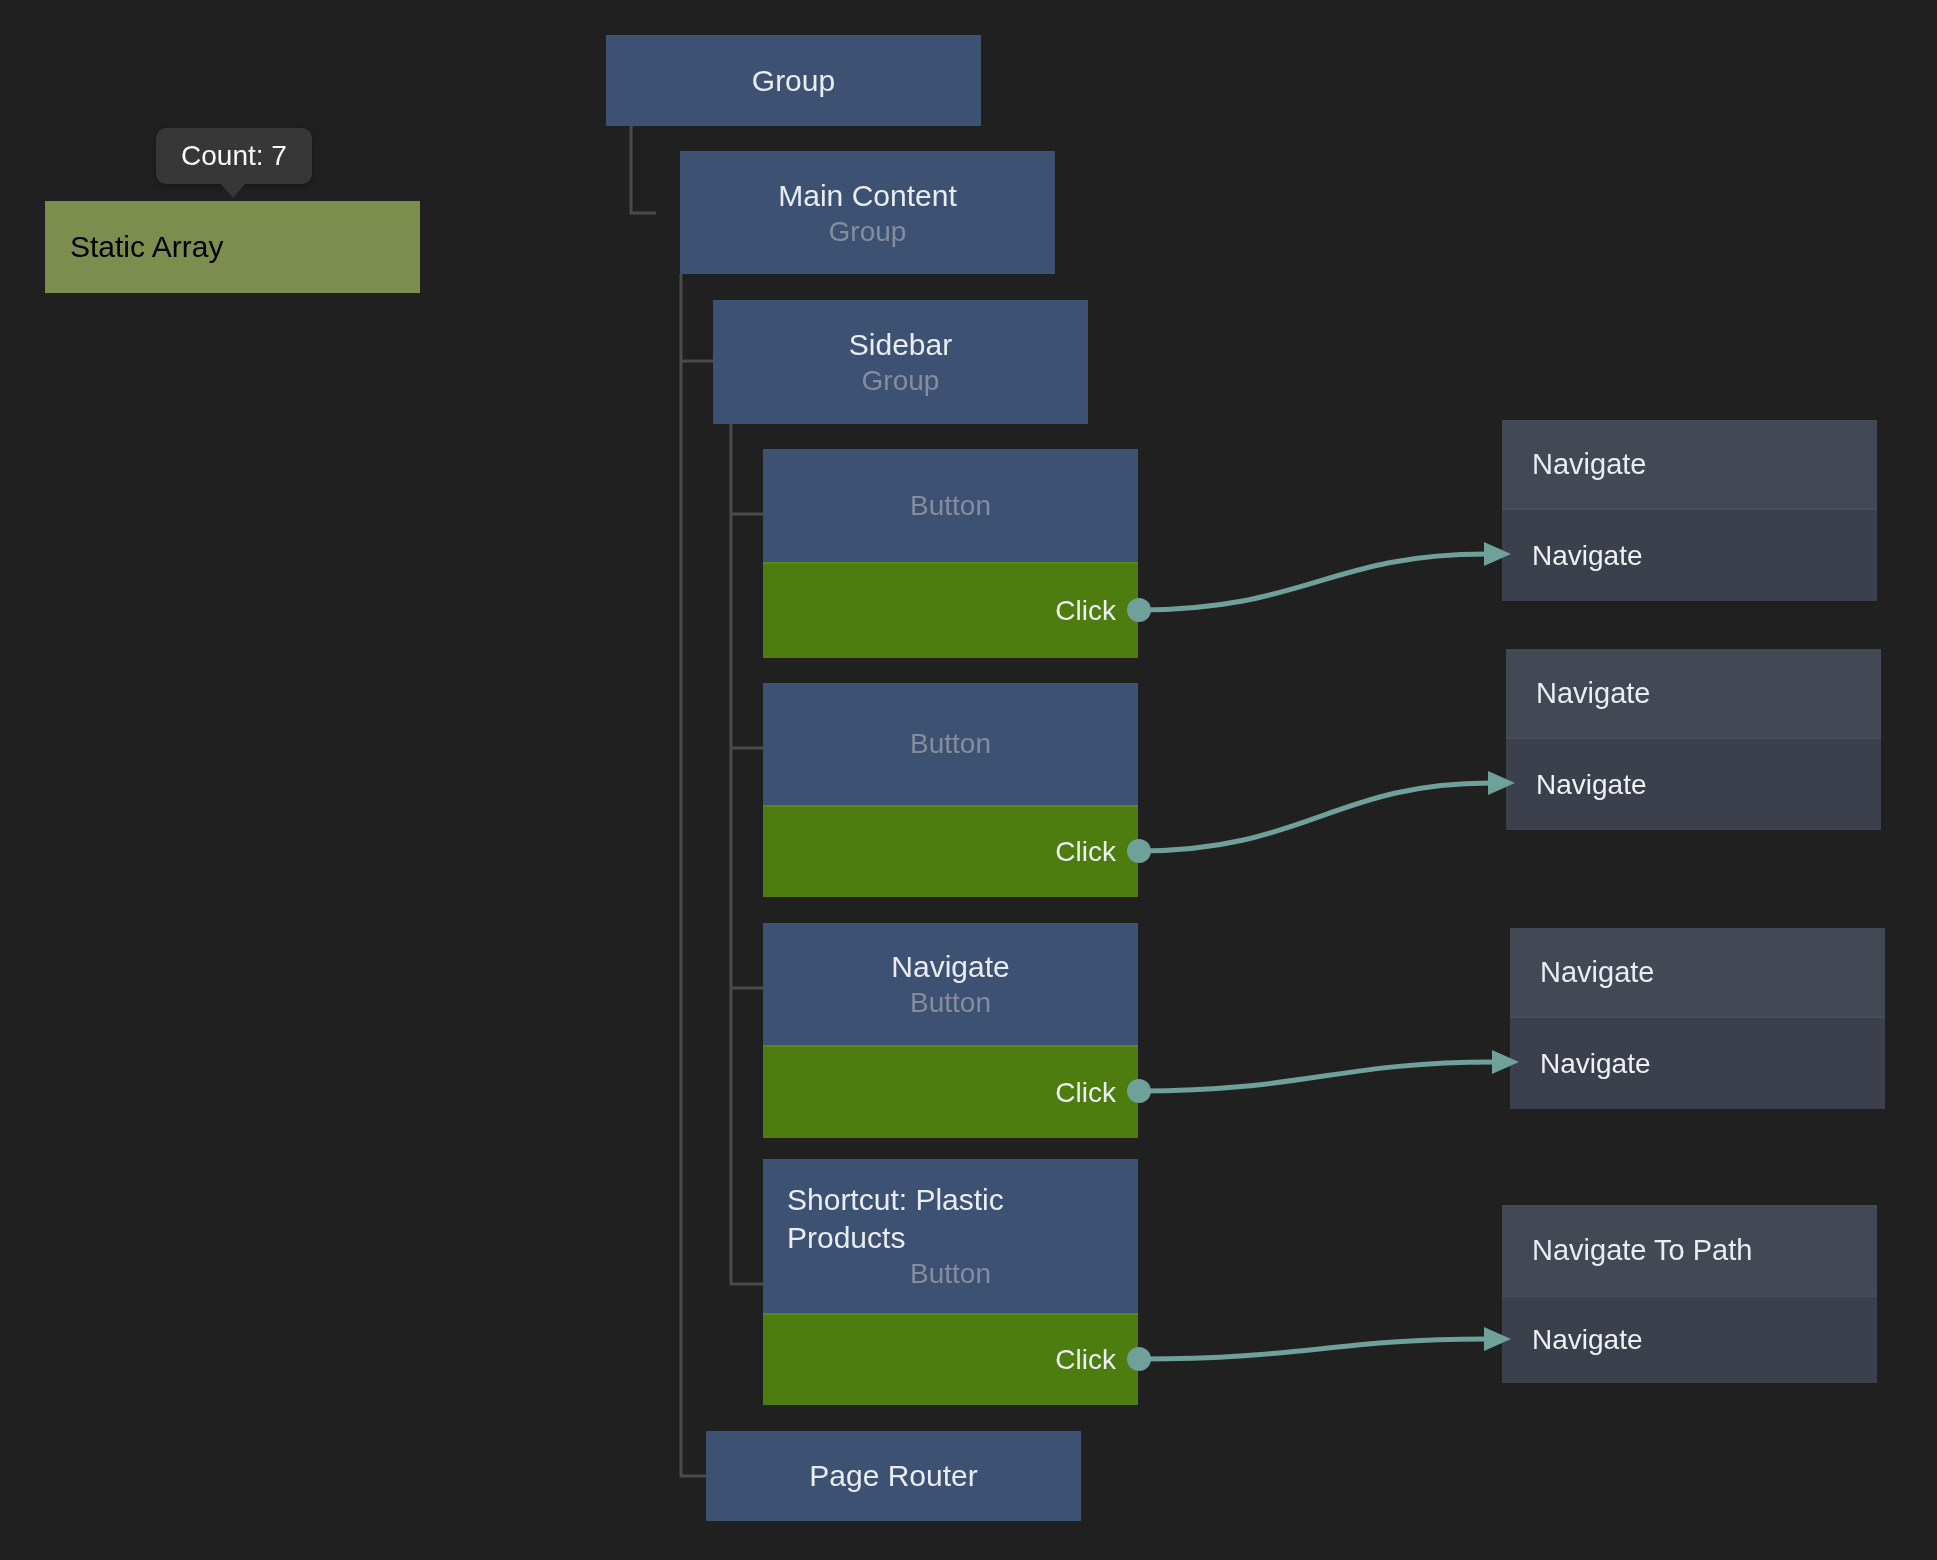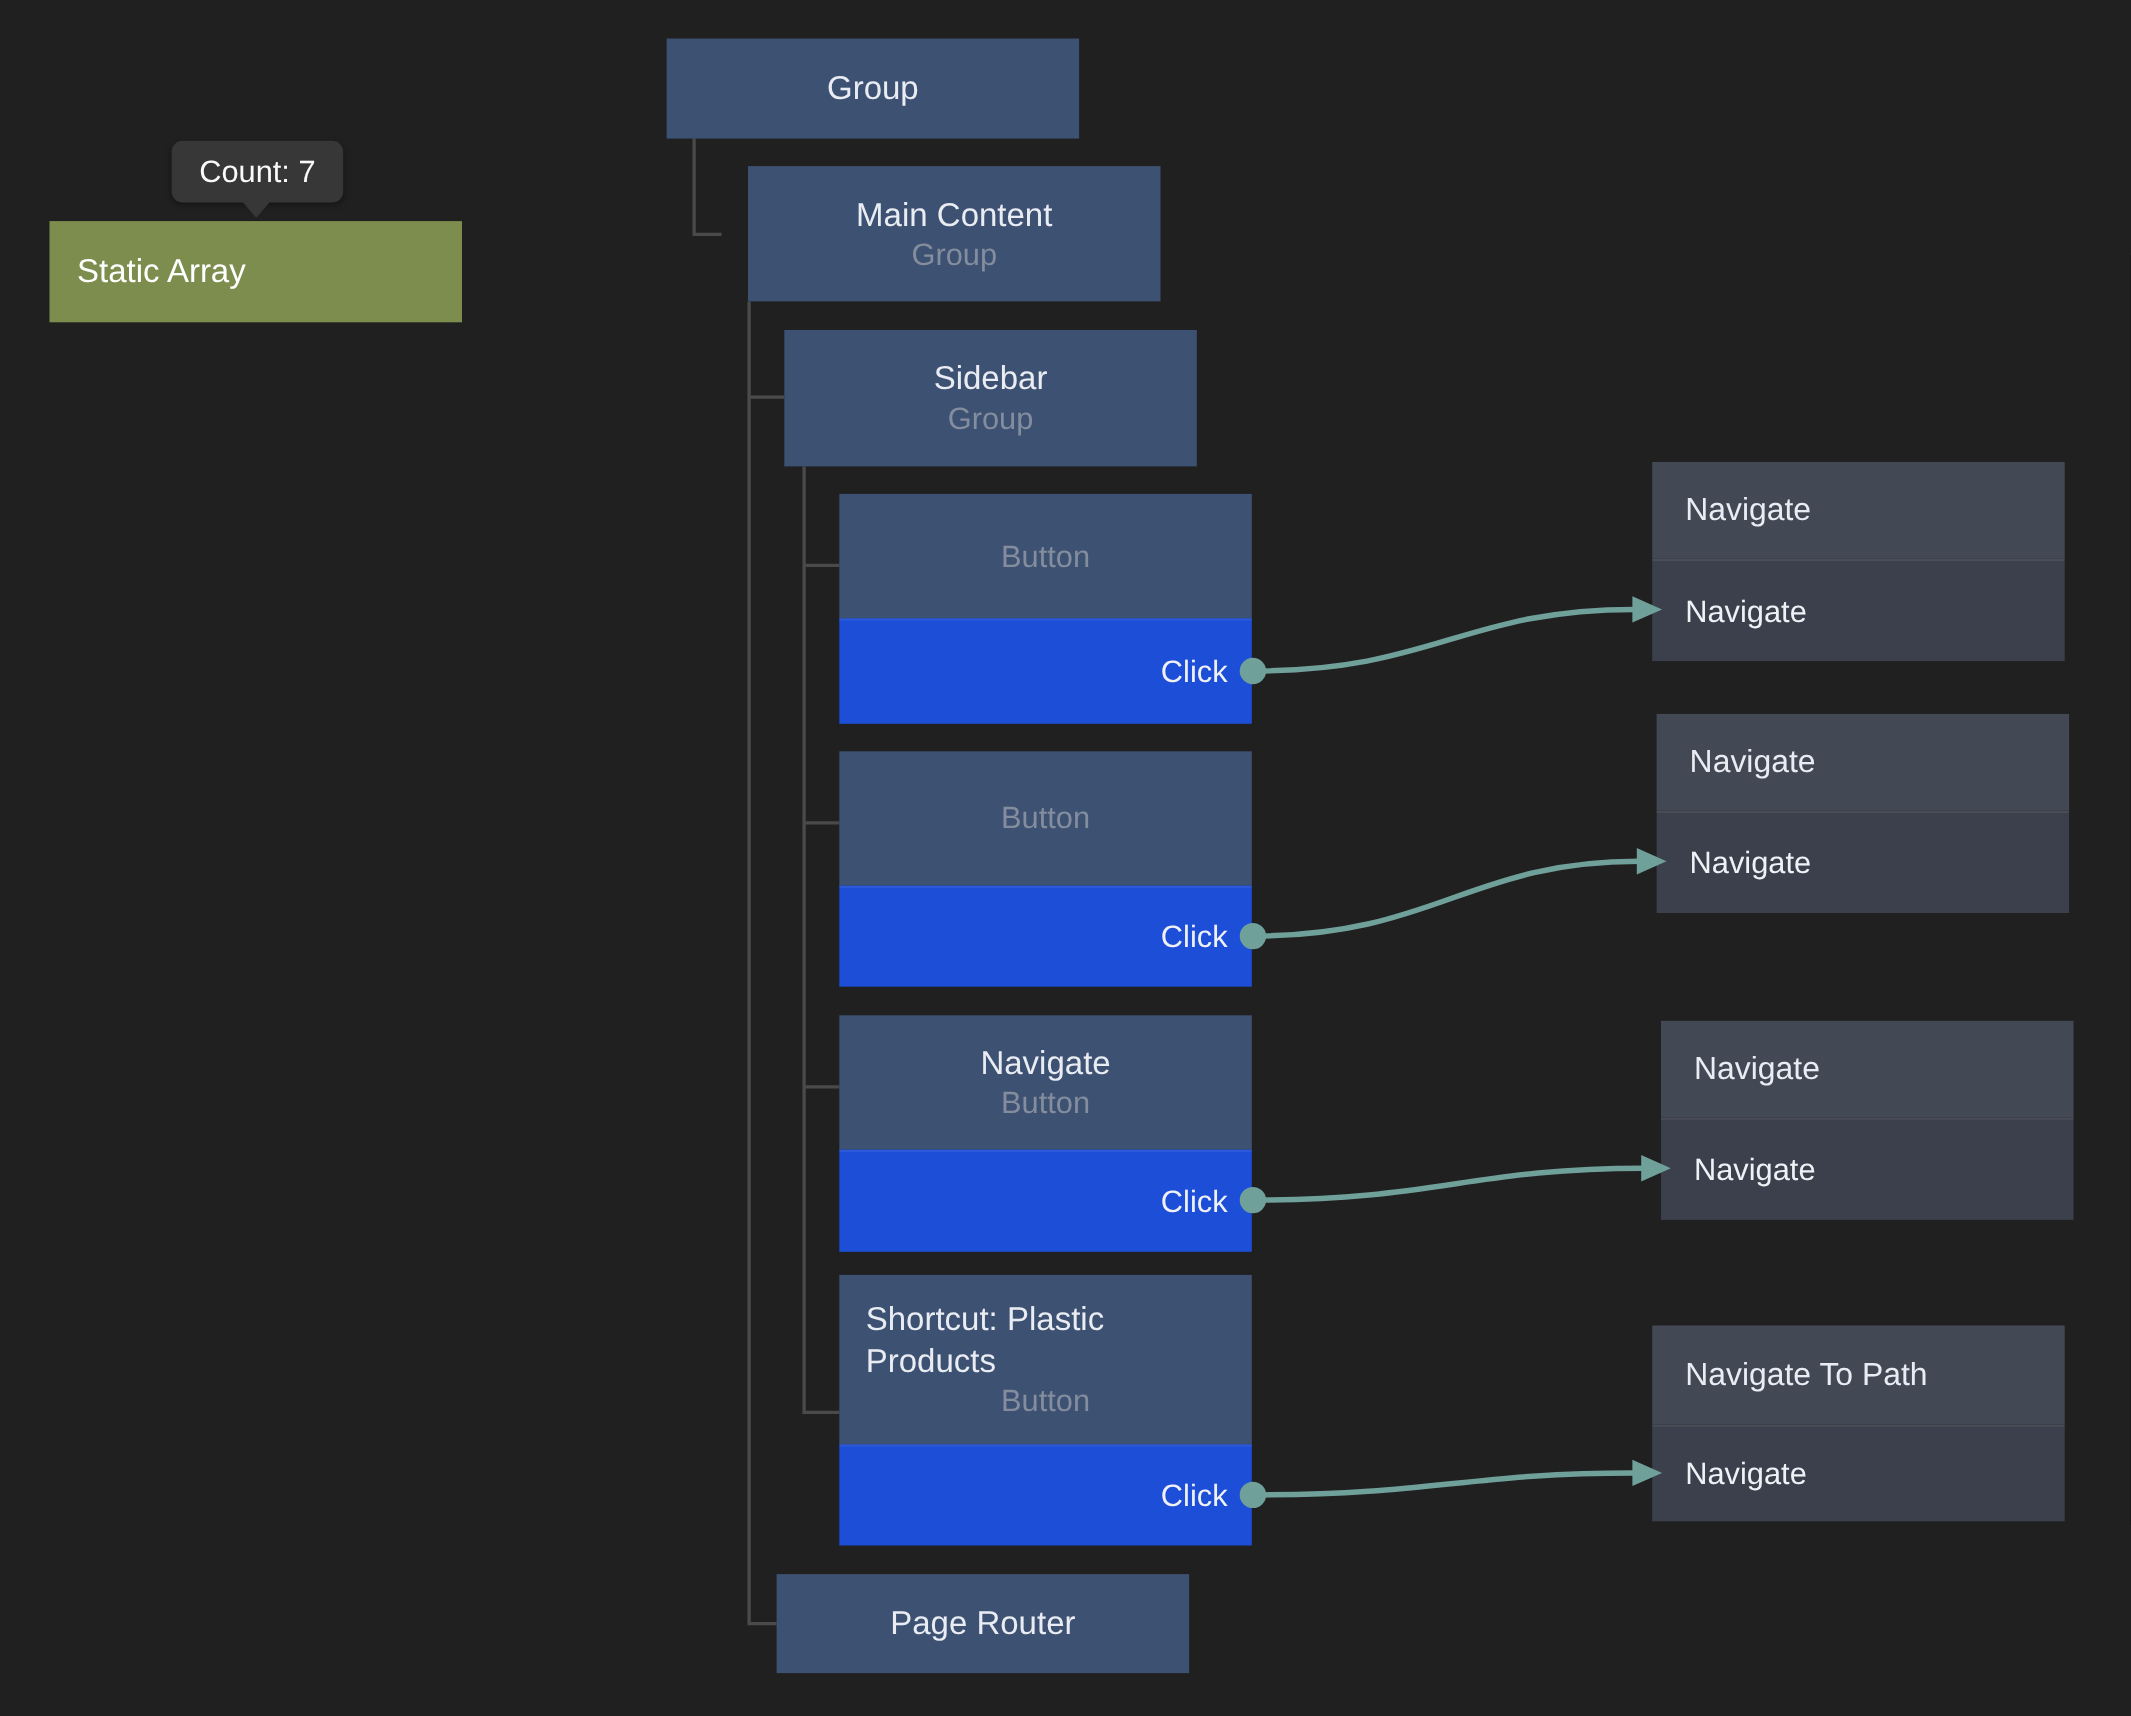--- a/index.html
+++ b/index.html
@@ -16,21 +16,21 @@
   
   .node{position:absolute;width:375px;box-sizing:border-box;color:#e9ecf2;}
   .blue .head{background:#3d5172;align-items:center;}
   .head{
     display:flex;flex-direction:column;justify-content:center;
     padding:0 24px;box-sizing:border-box;
   }
   .title{font-size:30px;line-height:38px;color:#e9ecf2;}
   .subtitle{font-size:28px;line-height:34px;color:#848d9e;}
   .ports{
-    position:relative;background:#1d4ed8;
+    position:relative;background:#4d7c0f;
     border-top:2px solid rgba(255,255,255,0.08);
     box-sizing:border-box;
   }
   .out-port-label{
     position:absolute;right:22px;top:50%;transform:translateY(-50%);
     font-size:28px;color:#eef1f5;
   }
 
   
   .gray .head{background:#434855;}
@@ -38,21 +38,21 @@
     background:#3b404c;border-top:2px solid rgba(255,255,255,0.07);
     display:flex;align-items:center;padding:0 30px;box-sizing:border-box;
   }
   .gray .head{padding:0 30px;}
   .gray .title{font-size:29px;}
   .in-port-label{font-size:28px;color:#eef1f5;}
 
   
   .green{
     background:#7c8d4d;display:flex;align-items:center;
-    padding:0 25px;color:#ffffff;font-size:30px;
+    padding:0 25px;color:#000000;font-size:30px;
   }
 
   
   .tooltip{
     position:absolute;left:156px;top:128px;width:156px;height:56px;
     background:#373737;border-radius:10px;color:#fafafa;
     display:flex;align-items:center;justify-content:center;
     font-size:28px;z-index:5;box-shadow:0 2px 6px rgba(0,0,0,0.35);text-align:right;
   }
   .tooltip-arrow{

